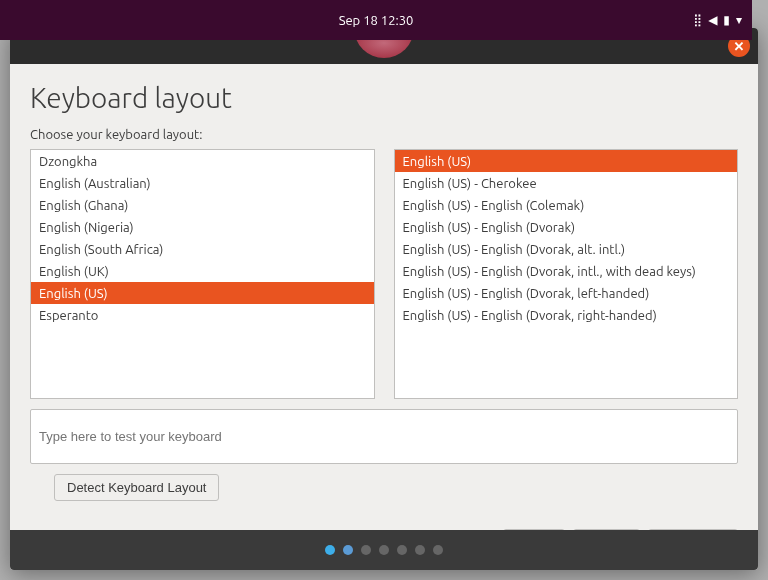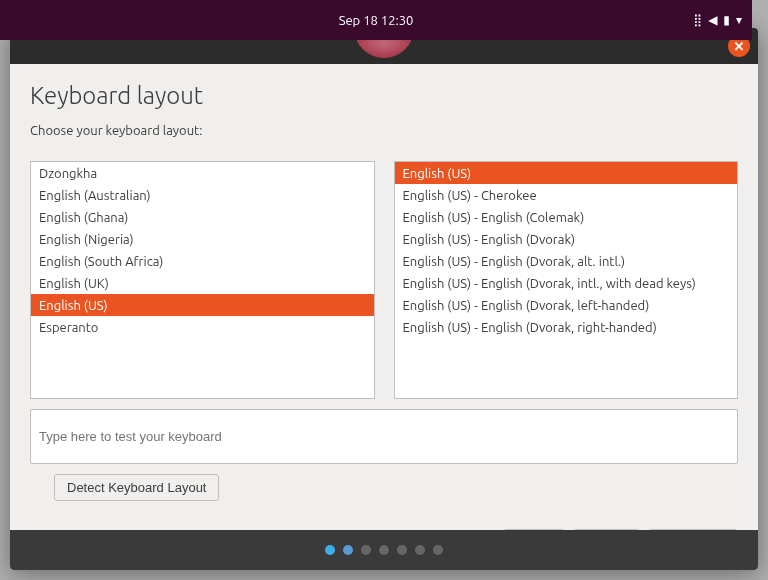--- a/index.html
+++ b/index.html
@@ -106,30 +106,30 @@
     .content {
       flex: 1;
       background: #f0efed;
       padding: 18px 20px 12px 20px;
       display: flex;
       flex-direction: column;
       overflow: hidden;
     }
 
     .page-title {
-      font-size: 24px;
+      font-size: 28px;
       font-weight: 300;
       color: #3d3d3d;
       margin-bottom: 14px;
     }
 
     .subtitle {
       font-size: 13px;
       color: #3d3d3d;
-      margin-bottom: 24px;
+      margin-bottom: 8px;
     }
 
     
     .lists-container {
       display: flex;
       gap: 19px;
       flex: 1;
       min-height: 0;
       margin-bottom: 10px;
     }

